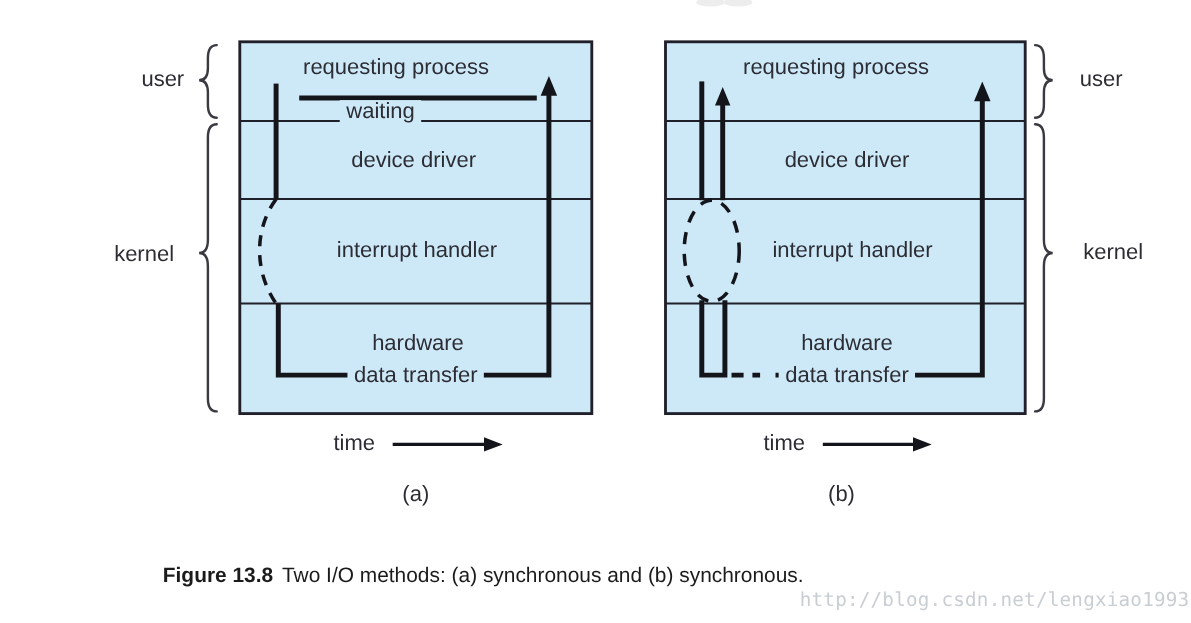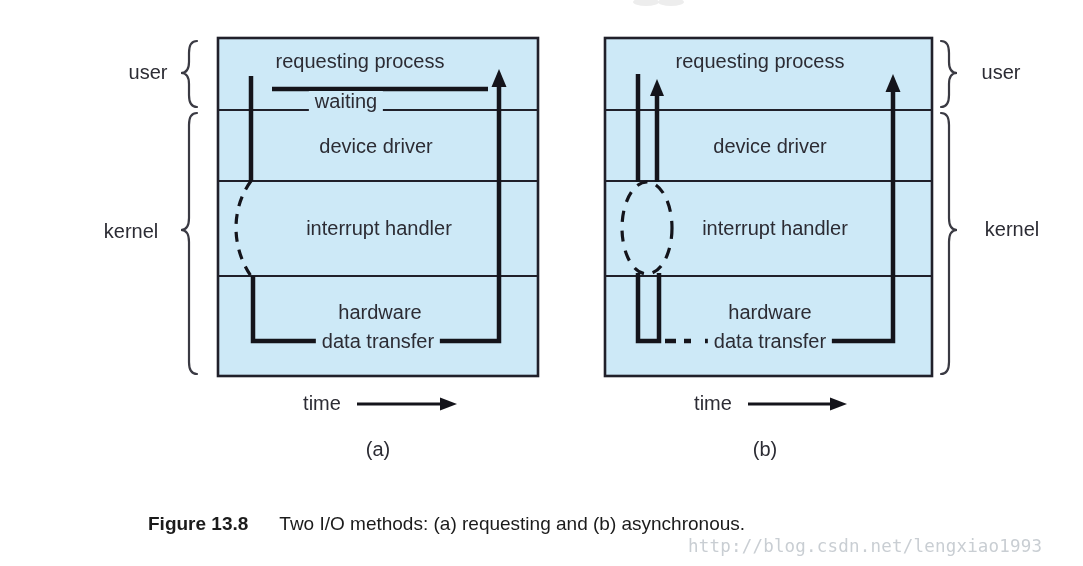--- a/index.html
+++ b/index.html
@@ -27,26 +27,26 @@
   .ah{fill:var(--line);stroke:none;}
   .time-line{stroke:var(--line);stroke-width:2.8;}
   .brace{stroke:var(--brace);stroke-width:2.2;fill:none;stroke-linecap:round;}
   .remnant{fill:#ededed;}
   .lbl{
     position:absolute;transform:translate(-50%,-50%);
     font-size:20px;color:var(--text);white-space:nowrap;line-height:1;
   }
   .mask{background:var(--box-fill);padding:0 6px;}
   .caption{
-    position:absolute;left:148px;top:513px;display:flex;gap:31px;
+    position:absolute;left:148px;top:513px;display:flex;gap:8px;
     font-size:19px;color:var(--caption);white-space:nowrap;
   }
   .caption b{font-weight:bold;}
   .watermark{
-    position:absolute;left:688px;top:536px;
+    position:absolute;left:727px;top:536px;
     font-family:"DejaVu Sans Mono",monospace;font-size:17.5px;
     color:var(--watermark);white-space:nowrap;letter-spacing:.2px;
   }
 </style>
 </head>
 <body>
 
 <div class="canvas">
 
   <svg width="1083" height="566" viewBox="0 0 1083 566">
@@ -123,18 +123,18 @@
   <div class="lbl" style="left:775px;top:228px;">interrupt handler</div>
   <div class="lbl" style="left:770px;top:312px;">hardware</div>
   <div class="lbl mask" style="left:770px;top:341px;">data transfer</div>
   <div class="lbl" style="left:1001px;top:72px;">user</div>
   <div class="lbl" style="left:1012px;top:229px;">kernel</div>
   <div class="lbl" style="left:713px;top:403px;">time</div>
   <div class="lbl" style="left:765px;top:449px;">(b)</div>
 
   <div class="caption">
     <b>Figure 13.8</b>
-    <span>Two I/O methods: (a) requesting and (b) asynchronous.</span>
+    <span>Two I/O methods: (a) synchronous and (b) synchronous.</span>
   </div>
 
   <div class="watermark">http://blog.csdn.net/lengxiao1993</div>
 
 </div>
 
 </body></html>

